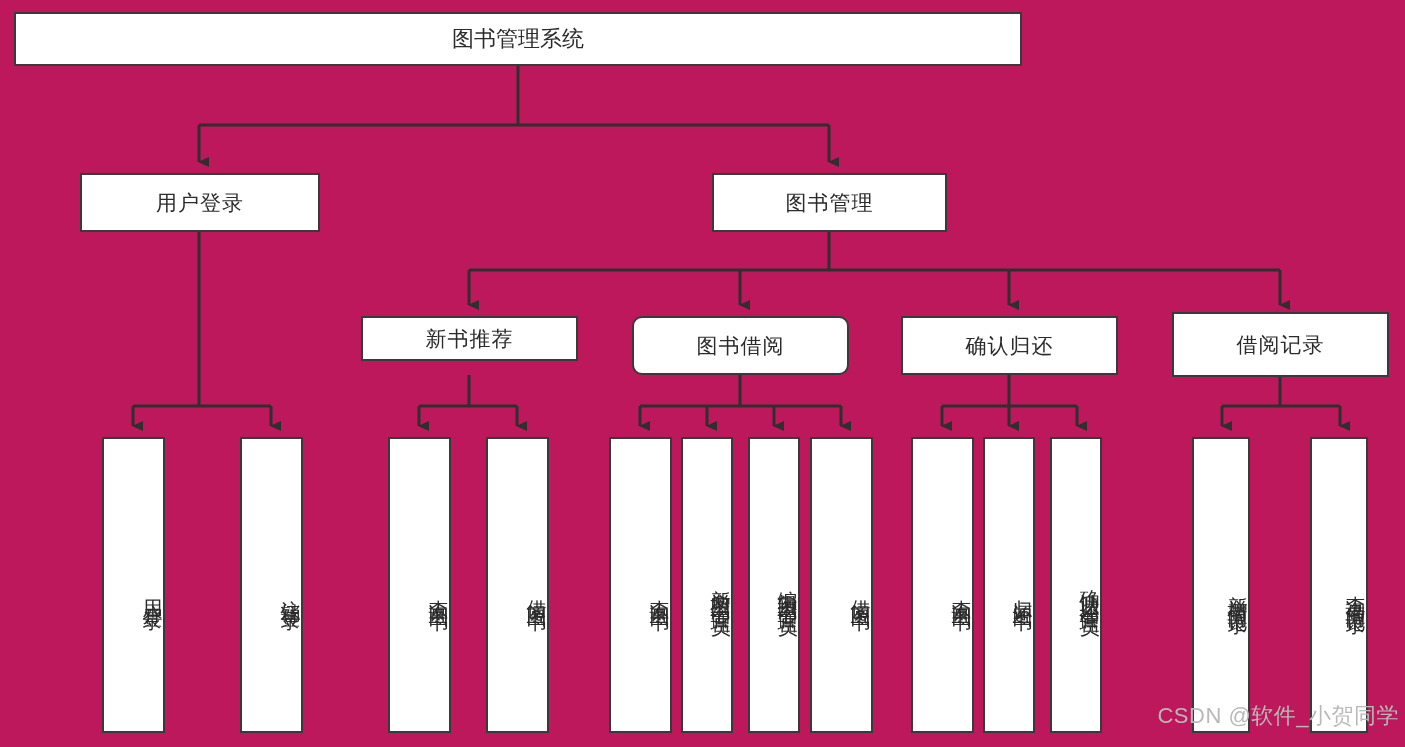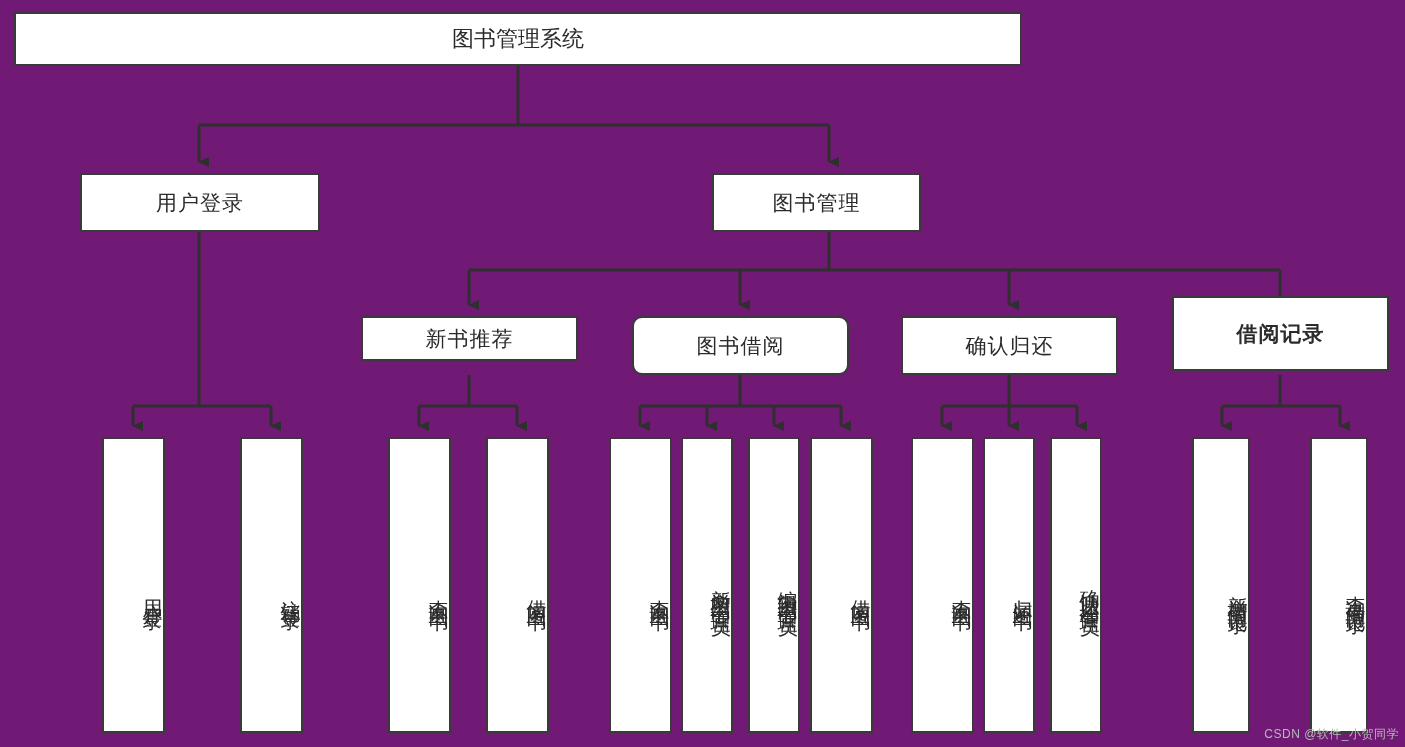--- a/index.html
+++ b/index.html
@@ -4,21 +4,21 @@
 <style>
   html,body{margin:0;padding:0;background:#ffffff;}
   body{
     font-family:"Liberation Sans","DejaVu Sans",sans-serif;
     -webkit-font-smoothing:antialiased;
   }
   #stage{
     position:relative;
     width:1405px;
     height:747px;
-    background:#701a75;
+    background:#be185d;
     overflow:hidden;
   }
   #wires{
     position:absolute;
     left:0; top:0;
     width:1405px; height:747px;
     pointer-events:none;
   }
   .node{
     position:absolute;
@@ -49,22 +49,22 @@
     white-space:nowrap;
   }
   .leaf-text{
     writing-mode:vertical-rl;
     text-orientation:upright;
     display:block;
   }
   #watermark{
     position:absolute;
     right:6px;
-    bottom:4px;
-    font-size:12px;
+    bottom:16px;
+    font-size:22px;
     color:#b9b9b9;
     letter-spacing:0.5px;
     z-index:5;
     white-space:nowrap;
   }
 </style>
 </head>
 <body>
 
 <div id="stage">
@@ -123,34 +123,34 @@
     </g>
   </svg>
 
   <div class="node root" style="left:14px; top:12px; width:1008px; height:54px;">
     <span>图书管理系统</span>
   </div>
 
   <div class="node h" style="left:80px; top:173px; width:240px; height:59px;">
     <span>用户登录</span>
   </div>
-  <div class="node h" style="left:712px; top:173px; width:209px; height:59px;">
+  <div class="node h" style="left:712px; top:173px; width:235px; height:59px;">
     <span>图书管理</span>
   </div>
 
   <div class="node h" style="left:361px; top:316px; width:217px; height:45px;">
     <span>新书推荐</span>
   </div>
   <div class="node h" style="left:632px; top:316px; width:217px; height:59px;border-radius:10px;">
     <span>图书借阅</span>
   </div>
   <div class="node h" style="left:901px; top:316px; width:217px; height:59px;">
     <span>确认归还</span>
   </div>
-  <div class="node h" style="left:1172px; top:296px; width:217px; height:75px;font-weight:bold;">
+  <div class="node h" style="left:1172px; top:312px; width:217px; height:65px;">
     <span>借阅记录</span>
   </div>
 
   <div class="node leaf" style="left:102px; top:437px; width:63px; height:296px;">
     <span class="leaf-text">用户登录</span>
   </div>
   <div class="node leaf" style="left:240px; top:437px; width:63px; height:296px;">
     <span class="leaf-text">注销登录</span>
   </div>
 

